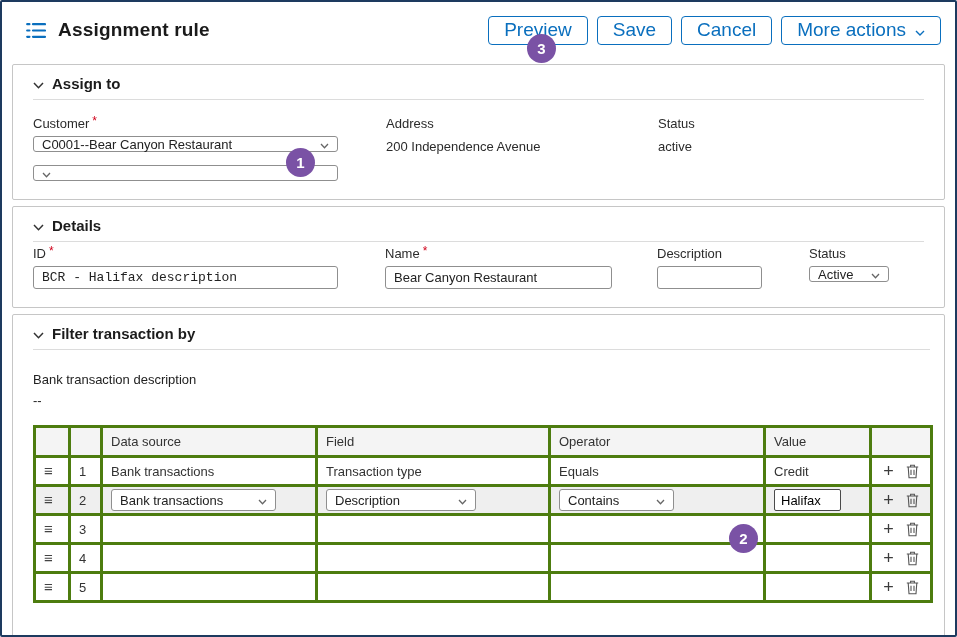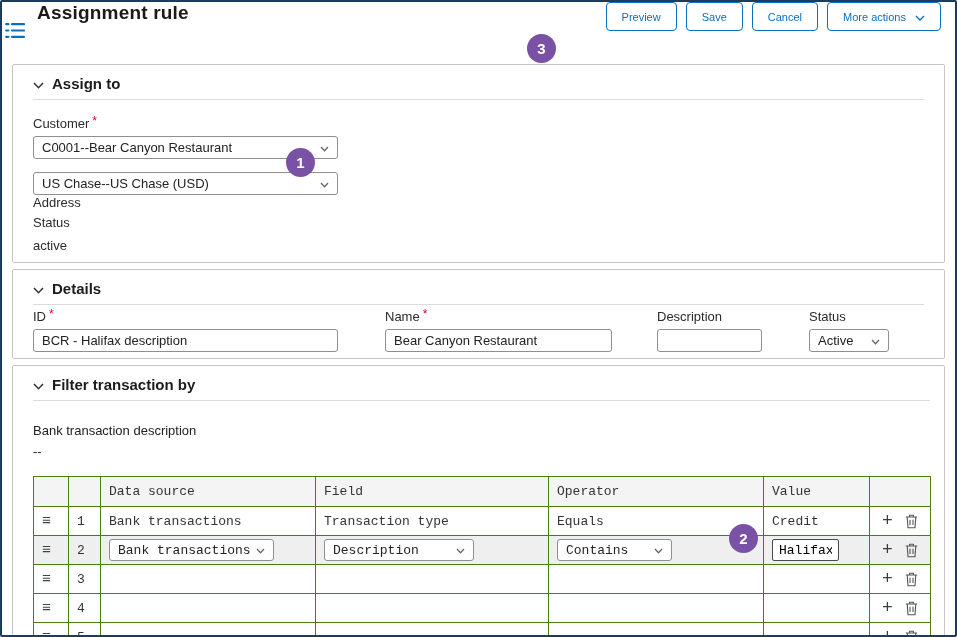--- a/index.html
+++ b/index.html
@@ -4,58 +4,58 @@
 <style>
   * { box-sizing: border-box; margin: 0; padding: 0; }
   html, body { background: #ffffff; }
   .page {
     width: 957px; height: 637px; background: #fff;
     border: 2px solid #1d3a5f; border-radius: 2px;
     position: relative; overflow: hidden;
     font-family: "Liberation Sans", sans-serif; color: #222;
   }
   
-  .app-header { display: flex; height: 56px; padding: 0 14px 0 3px; }
+  .app-header { display: flex; align-items: center; height: 56px; padding: 0 14px 0 24px; }
   .list-icon { margin-right: 12px; display: flex; align-items: center; }
   .page-title { font-size: 19px; font-weight: bold; color: #1a1a1a; letter-spacing: .2px; }
   .header-actions { margin-left: auto; display: flex; gap: 9px; }
   .btn {
     background: #fff; border: 1px solid var(--accent, #0a6fbe); color: var(--accent, #0a6fbe);
-    border-radius: 4px; font-size: 11px; padding: 6px 15px; height: 29px;
+    border-radius: 4px; font-size: 19px; padding: 6px 15px; height: 29px;
     display: flex; align-items: center; gap: 9px; cursor: pointer; font-family: inherit;
   }
   
-  .panel { border: 1px solid #c6c6c6; border-radius: 2px; margin: 6px 10px 5px; padding: 10px 20px 6px; background: #fff; }
+  .panel { border: 1px solid #c6c6c6; border-radius: 2px; margin: 6px 10px 5px; padding: 10px 20px 18px; background: #fff; }
   .panel.filter { padding: 10px 14px 18px 20px; min-height: 400px; }
   .section-head { display: flex; align-items: center; gap: 8px; font-size: 15px; font-weight: bold; color: #1c1c1c; cursor: pointer; }
   .rule { border: none; border-top: 1px solid #dcdcdc; margin-top: 7px; }
   
   .label { font-size: 13px; color: #2b2b2b; margin-bottom: 5px; display: flex; align-items: flex-start; gap: 3px; }
   .req { color: #d0021b; font-size: 12px; line-height: 1; margin-top: -1px; }
   .select {
     display: flex; align-items: center; justify-content: space-between;
-    height: 23px; border: 1px solid #8f8f8f; border-radius: 3px;
+    height: 16px; border: 1px solid #8f8f8f; border-radius: 3px;
     background: #fff; padding: 0 8px; font-size: 13px; color: #222; cursor: pointer;
   }
   .select .sel-text { white-space: nowrap; overflow: hidden; }
   input.text {
     height: 23px; border: 1px solid #8f8f8f; border-radius: 3px;
     padding: 0 8px; font-size: 13px; font-family: inherit; color: #222; width: 100%;
   }
-  .assign-grid { display: flex; margin-top: 16px; flex-direction: column; }
+  .assign-grid { display: flex; margin-top: 16px; }
   .col-1 { width: 353px; } .col-2 { width: 272px; }
   .field-gap { margin-top: 13px; }
   .static-line { font-size: 13px; color: #2b2b2b; line-height: 21px; }
   .details-row { display: flex; margin-top: 4px; }
   .dg-1 { width: 352px; } .dg-2 { width: 272px; } .dg-3 { width: 152px; }
   
   .filter-label { font-size: 13px; color: #222; margin-top: 22px; }
   .filter-dash { font-size: 13px; color: #222; margin-top: 6px; }
   table.rules { border-collapse: collapse; table-layout: fixed; width: 897px; margin-top: 17px; }
-  table.rules th, table.rules td { border: 1px solid #4d7c0f; font-size: 13px; color: #333; padding: 0 8px; height: 29px; text-align: left; font-weight: normal; overflow: hidden; white-space: nowrap; font-family: Liberation Mono, monospace; }
+  table.rules th, table.rules td { border: 3px solid #4d7c0f; font-size: 13px; color: #333; padding: 0 8px; height: 29px; text-align: left; font-weight: normal; overflow: hidden; white-space: nowrap; }
   table.rules th { background: #f4f4f4; height: 30px; }
   td.center, th.center { text-align: center; padding: 0; }
   .drag { font-size: 15px; color: #444; cursor: grab; line-height: 1; display: inline-block; }
   tr.active-row td { background: #efefef; }
   .cell-select { height: 22px; background: #fff; }
   .val-input { height: 22px; border: 1px solid #4a4a4a; border-radius: 2px; width: 67px; padding: 8px 6px; font-size: 13px; font-family: inherit; background: #fff; }
   .row-actions { display: flex; align-items: center; justify-content: center; gap: 12px; height: 100%; }
   .plus { font-size: 18px; color: #3c3c3c; line-height: 1; cursor: pointer; font-weight: 300; }
   .trash { display: flex; align-items: center; cursor: pointer; }
   
@@ -129,33 +129,33 @@
             <span class="sel-text">C0001--Bear Canyon Restaurant</span>
             <span>
               <svg width="9" height="6" viewBox="0 0 9 6">
                   <polyline points="1,1 4.5,4.7 8,1" fill="none" stroke="#666" stroke-width="1.3"></polyline>
                 </svg>
             </span>
           </div>
         </div>
         <div class="field-gap">
           <div class="select" style="width:305px">
-            <span class="sel-text">US Chase--US Chase (USD)</span>
             <span>
               <svg width="9" height="6" viewBox="0 0 9 6">
                   <polyline points="1,1 4.5,4.7 8,1" fill="none" stroke="#666" stroke-width="1.3"></polyline>
                 </svg>
             </span>
           </div>
         </div>
       </div>
       <div class="col-2">
         <div class="label">
             <span>Address</span>
           </div>
+        <div class="static-line">200 Independence Avenue</div>
       </div>
       <div>
         <div class="label">
             <span>Status</span>
           </div>
         <div class="static-line">active</div>
       </div>
     </div>
   </div>
 
@@ -168,21 +168,21 @@
       </span>
       <span>Details</span>
     </div>
     <hr class="rule">
     <div class="details-row">
       <div class="dg-1">
         <div class="label">
           <span>ID</span>
             <span class="req">*</span>
         </div>
-        <input class="text" style="width: 305px;" value="BCR - Halifax description">
+        <input class="text" style="width: 305px; font-family: Liberation Mono, monospace;" value="BCR - Halifax description">
       </div>
       <div class="dg-2">
         <div class="label">
           <span>Name</span>
             <span class="req">*</span>
         </div>
         <input class="text" style="width: 227px;" value="Bear Canyon Restaurant">
       </div>
       <div class="dg-3">
         <div class="label">

